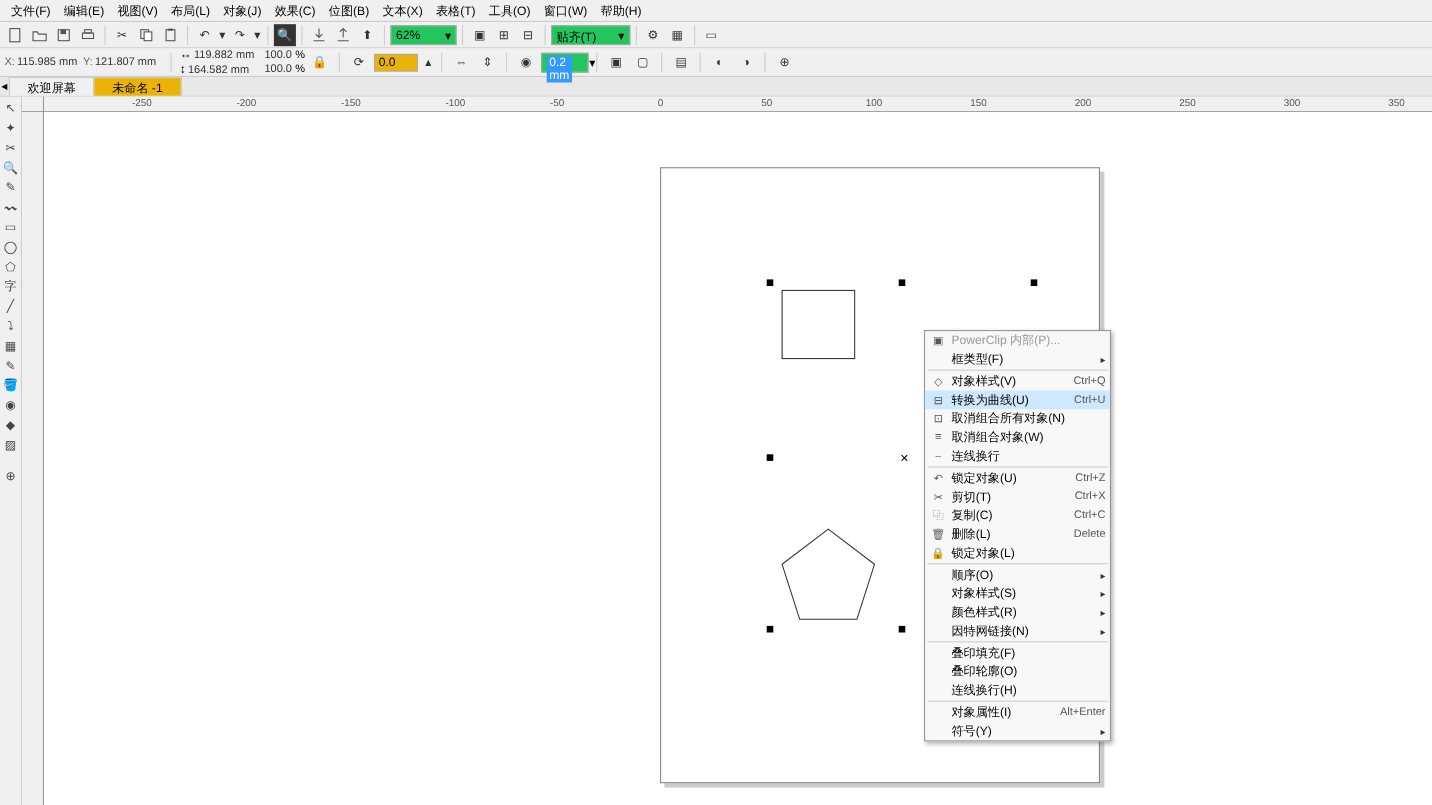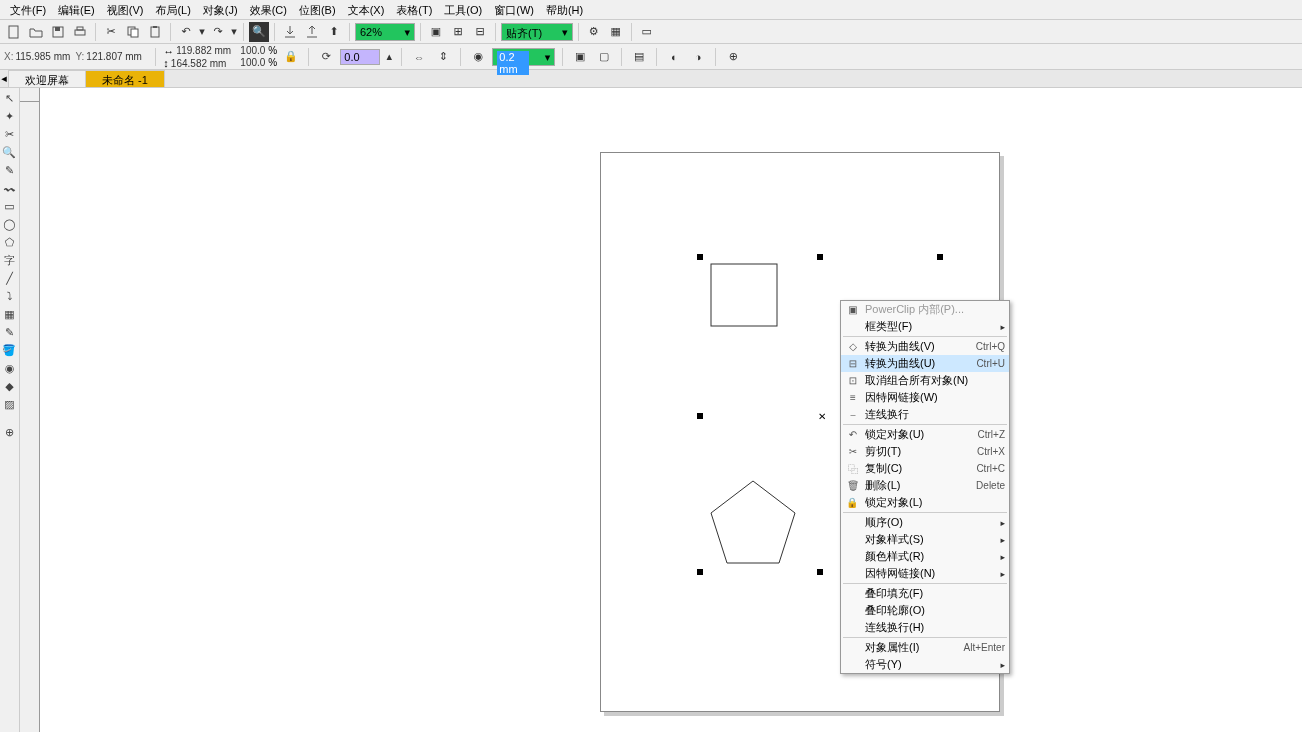--- a/index.html
+++ b/index.html
@@ -4,21 +4,21 @@
 <style>
 *{margin:0;padding:0;box-sizing:border-box;font-family:"Microsoft YaHei",SimSun,sans-serif;font-size:11px;user-select:none}
 body{background:#f0f0f0;overflow:hidden;width:1302px;height:732px}
 .menubar{display:flex;background:#f0f0f0;height:20px;border-bottom:1px solid #ccc;padding-left:4px}
 .menubar-item{padding:3px 6px;cursor:pointer}
 .toolbar1{display:flex;align-items:center;height:24px;background:#f0f0f0;border-bottom:1px solid #ccc;gap:2px;padding:0 4px}
 .toolbar2{display:flex;align-items:center;height:26px;background:#f0f0f0;border-bottom:1px solid #ccc;gap:4px;padding:0 4px}
 .tb-btn{width:20px;height:20px;display:flex;align-items:center;justify-content:center;border:1px solid transparent;cursor:pointer;color:#333}
 .tb-sep{width:1px;height:18px;background:#ccc;margin:0 3px}
 .tb-dropdown{padding:2px 4px;border:1px solid #aaa;background:#22c55e;display:flex;align-items:flex-start;gap:16px;height:18px}
-.tb-input{border:1px solid #aaa;background:#c4b5fd;height:16px;padding:0 3px;width:60px}
+.tb-input{border:1px solid #aaa;background:#eab308;height:16px;padding:0 3px;width:60px}
 .coord-group{display:flex;align-items:center;gap:2px;margin-right:6px}
 .coord-label{font-size:10px;color:#666}
 .coord-val{font-size:10px;color:#333;width:56px}
 .pct{font-size:10px;color:#333;width:28px;}
 .tabs{display:flex;height:18px;background:#e8e8e8;border-bottom:1px solid #ccc}
 .tab{padding:2px 16px;border:1px solid #ccc;border-bottom:none;background:#f0f0f0;margin-right:-1px;cursor:pointer}
 .tab.active{background:#eab308}
 .workspace{position:absolute;top:88px;left:20px;right:0;bottom:0;background:#fff}
 .ruler-h{position:absolute;top:0;left:20px;right:0;height:14px;background:#f0f0f0;border-bottom:1px solid #999;font-size:9px;color:#555}
 .ruler-v{position:absolute;top:14px;left:0;bottom:0;width:20px;background:#f0f0f0;border-right:1px solid #999}
@@ -168,21 +168,21 @@
   <div class="tb-btn">🔒</div>
   <div class="tb-sep"></div>
   <div class="tb-btn">⟳</div>
   <input class="tb-input" style="width: 40px;" value="0.0">
   <div class="tb-btn" style="width:10px">▴</div>
   <div class="tb-sep"></div>
   <div class="tb-btn">⇔</div>
   <div class="tb-btn">⇕</div>
   <div class="tb-sep"></div>
   <div class="tb-btn">◉</div>
-  <div class="tb-dropdown" style="width:63px">
+  <div class="tb-dropdown" style="width:43px">
       <span class="sel" style="background:#3399ff;color:#fff;padding:0 2px">0.2 mm</span>
       <span style="margin-left:auto">▾</span>
     </div>
   <div class="tb-sep"></div>
   <div class="tb-btn">▣</div>
   <div class="tb-btn">▢</div>
   <div class="tb-sep"></div>
   <div class="tb-btn">▤</div>
   <div class="tb-sep"></div>
   <div class="tb-btn">◐</div>
@@ -215,20 +215,35 @@
   <div class="side-btn">🪣</div>
   <div class="side-btn">◉</div>
   <div class="side-btn">◆</div>
   <div class="side-btn">▨</div>
   <div style="height:8px"></div>
   <div class="side-btn">⊕</div>
 </div>
 
 <div class="workspace">
   <div class="ruler-corner"></div>
+  <div class="ruler-h">
+    <span class="ruler-tick" style="left:80px">-250</span>
+    <span class="ruler-tick" style="left:175px">-200</span>
+    <span class="ruler-tick" style="left:270px">-150</span>
+    <span class="ruler-tick" style="left:365px">-100</span>
+    <span class="ruler-tick" style="left:460px">-50</span>
+    <span class="ruler-tick" style="left:558px">0</span>
+    <span class="ruler-tick" style="left:652px">50</span>
+    <span class="ruler-tick" style="left:747px">100</span>
+    <span class="ruler-tick" style="left:842px">150</span>
+    <span class="ruler-tick" style="left:937px">200</span>
+    <span class="ruler-tick" style="left:1032px">250</span>
+    <span class="ruler-tick" style="left:1127px">300</span>
+    <span class="ruler-tick" style="left:1222px">350</span>
+  </div>
   <div class="ruler-v"></div>
   <div class="canvas">
     <div class="page">
 
       <svg style="position:absolute;left:109px;top:110px" width="68" height="64">
           <rect x="1" y="1" width="66" height="62" fill="none" stroke="#333"></rect>
         </svg>
 
       <svg style="position:absolute;left:232px;top:152px" width="120" height="120">
           <circle cx="60" cy="60" r="50" fill="none" stroke="#333"></circle>
@@ -256,35 +271,35 @@
       <span class="ctx-label">PowerClip 内部(P)...</span>
     </div>
     <div class="ctx-row">
       <span class="ctx-icon"></span>
       <span class="ctx-label">框类型(F)</span>
       <span class="ctx-sub">▸</span>
     </div>
     <div class="ctx-sep"></div>
     <div class="ctx-row">
       <span class="ctx-icon">◇</span>
-      <span class="ctx-label">转换为曲线(V)</span>
+      <span class="ctx-label">对象样式(V)</span>
       <span class="ctx-short">Ctrl+Q</span>
     </div>
     <div class="ctx-row hl">
       <span class="ctx-icon">⊟</span>
       <span class="ctx-label">转换为曲线(U)</span>
       <span class="ctx-short">Ctrl+U</span>
     </div>
     <div class="ctx-row">
       <span class="ctx-icon">⊡</span>
       <span class="ctx-label">取消组合所有对象(N)</span>
     </div>
     <div class="ctx-row">
       <span class="ctx-icon">≡</span>
-      <span class="ctx-label">因特网链接(W)</span>
+      <span class="ctx-label">取消组合对象(W)</span>
     </div>
     <div class="ctx-row">
       <span class="ctx-icon">⎯</span>
       <span class="ctx-label">连线换行</span>
     </div>
     <div class="ctx-sep"></div>
     <div class="ctx-row">
       <span class="ctx-icon">↶</span>
       <span class="ctx-label">锁定对象(U)</span>
       <span class="ctx-short">Ctrl+Z</span>

